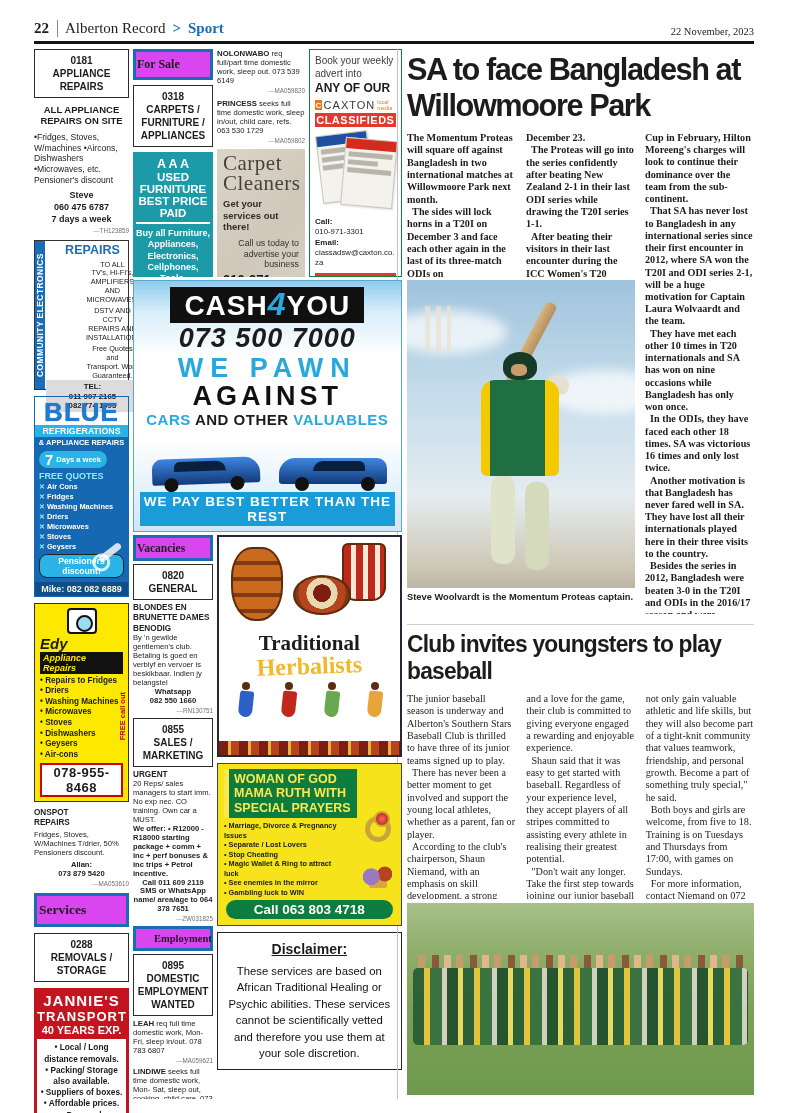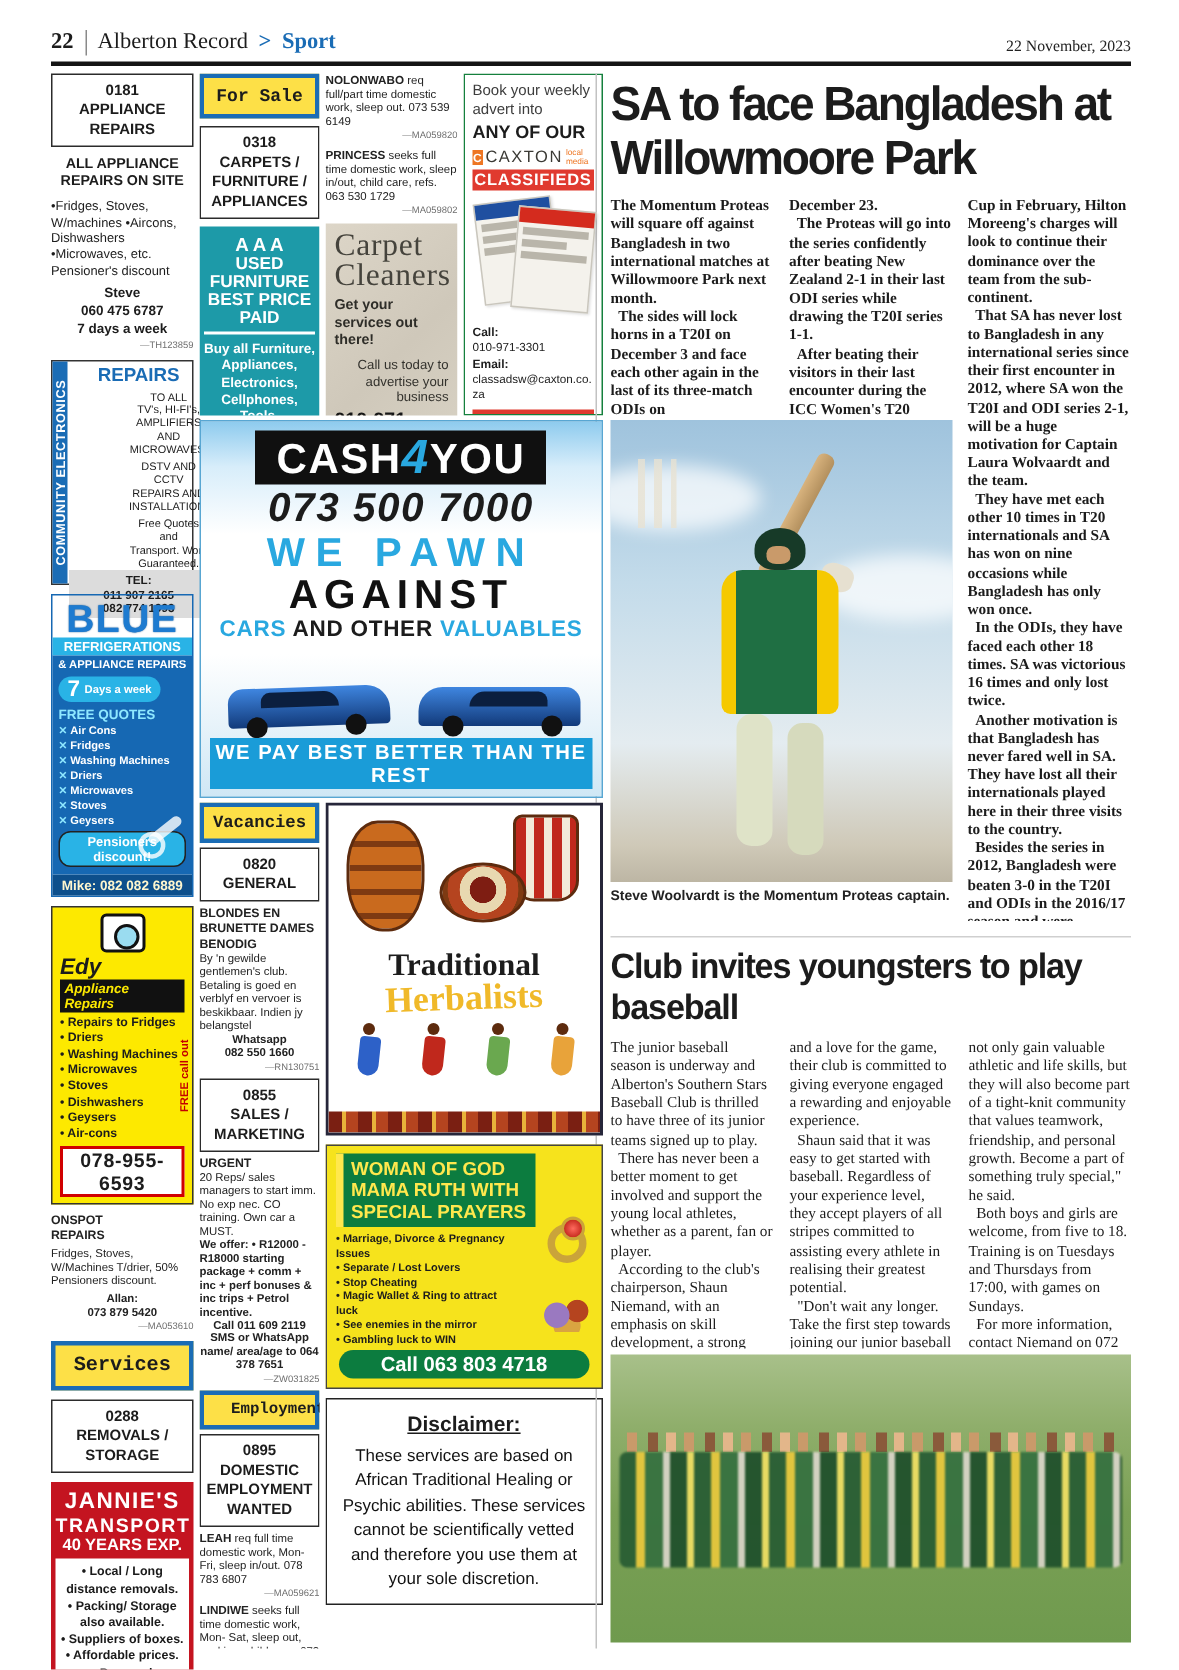--- a/index.html
+++ b/index.html
@@ -24,22 +24,22 @@
   .top-row { display:flex; gap:4px; height:228px; }
   .colB { width:80px; flex:none; display:flex; flex-direction:column; gap:5px; overflow:hidden; }
   .colC { width:88px; flex:none; display:flex; flex-direction:column; gap:5px; overflow:hidden; }
   .colD { flex:1; overflow:hidden; }
   .bottom-row { display:flex; gap:4px; flex:1; overflow:hidden; }
   .colB2 { width:80px; flex:none; display:flex; flex-direction:column; gap:3px; overflow:hidden; }
   .colCD { flex:1; display:flex; flex-direction:column; gap:6px; overflow:hidden; }
   .right-zone { flex:1; border-left:1px solid #c2c2c2; margin-left:6px; padding-left:9px; overflow:hidden; }
 
   
-  .hdr-blue { border:3px solid #1a6cb5; text-align:center; font-family:Liberation Mono, monospace;
-    font-weight:bold; font-size:13.5px; padding:6px 2px; background:#fde047; }
+  .hdr-blue { border:3px solid #1a6cb5; font-family:Liberation Serif, serif;
+    font-weight:bold; font-size:13.5px; padding:6px 2px; background:#d946ef; }
   .cat-box { border:1.5px solid #2b2b2b; text-align:center; font-family:"Liberation Sans",sans-serif;
     font-weight:bold; font-size:10px; line-height:1.3; padding:4px 2px; }
   .tad { font-family:"Liberation Sans",sans-serif; font-size:7.6px; line-height:1.18; color:#222; }
   .tad b { font-size:7.8px; }
   .ref { font-family:"Liberation Sans",sans-serif; font-size:6.3px; color:#6f6f6f; text-align:right; margin-top:1px; }
   .ref::before { content:"—"; color:#9a9a9a; }
 
   
   .allapp { font-family:"Liberation Sans",sans-serif; }
   .allapp .t { font-weight:bold; font-size:9.5px; text-align:center; line-height:1.2; }
@@ -344,21 +344,21 @@
             <li>Repairs to Fridges</li>
             <li>Driers</li>
             <li>Washing Machines</li>
             <li>Microwaves</li>
             <li>Stoves</li>
             <li>Dishwashers</li>
             <li>Geysers</li>
             <li>Air-cons</li>
           </ul>
           <div class="free">FREE call out</div>
-          <div class="ph">078-955-6593</div>
+          <div class="ph">078-955-8468</div>
         </div>
 
         <div class="tad">
           <div class="small-title" style="white-space:pre-line">ONSPOT
 REPAIRS</div>
           <div style="margin-top:3px">Fridges, Stoves, W/Machines T/drier, 50% Pensioners discount.</div>
           <div class="small-contact">
             <div>Allan:</div>
             <div>073 879 5420</div>
           </div>

